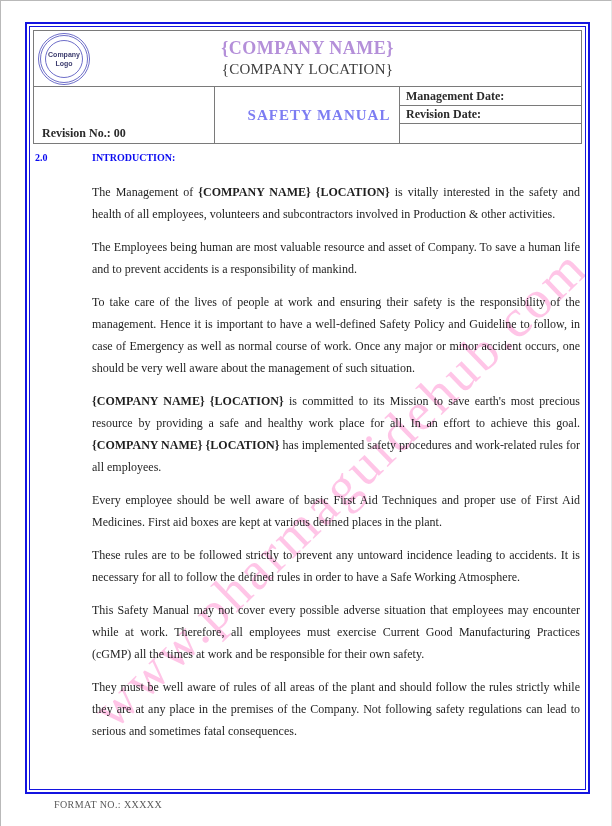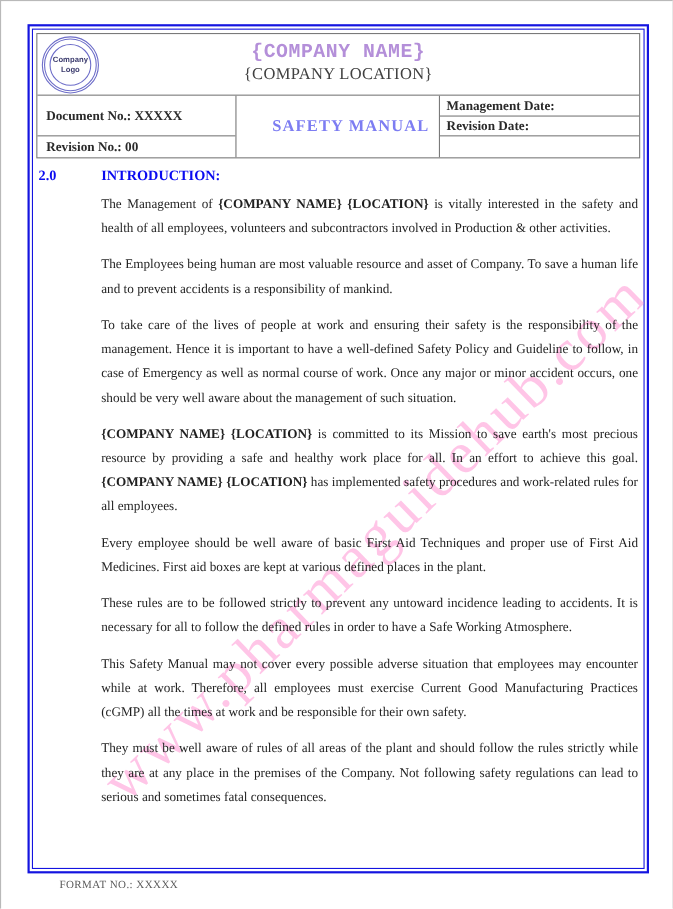--- a/index.html
+++ b/index.html
@@ -82,21 +82,20 @@
     line-height: 1.3;
   }
   .name-block {
     position: absolute; left: 0; right: 0; top: 7px;
     text-align: center;
   }
   .company-name {
     font-size: 18px; font-weight: bold;
     letter-spacing: 0.5px;
     color: #b48fd9;
-    font-family: Liberation Mono, monospace;
   }
   .company-location {
     font-size: 15px;
     margin-top: 2px;
     letter-spacing: 0.3px;
     color: #414141;
   }
   .header-grid {
     display: grid;
     grid-template-columns: 180px 186px 1fr;
@@ -109,26 +108,26 @@
   .cell-title    { grid-area: 1 / 2 / 4 / 3; border-left: 1px solid #7a7a7a; border-right: 1px solid #7a7a7a;
                    justify-content: center;
                    font-size: 15px; letter-spacing: 1px; color: #7d7df2; padding-left: 24px; }
   .cell-eff-date { grid-area: 1 / 3 / 2 / 4; border-bottom: 1px solid #7a7a7a; padding-left: 6px; }
   .cell-rev-date { grid-area: 2 / 3 / 3 / 4; border-bottom: 1px solid #7a7a7a; padding-left: 6px; }
   .cell-page-no  { grid-area: 3 / 3 / 4 / 4; padding-left: 6px; }
   
   .section-row {
     display: flex;
     margin: 8px 0 0 2px;
-    font-size: 13px; font-weight: bold;
+    font-size: 10px; font-weight: bold;
     color: #0a0af0;
   }
   .sec-num { width: 57px; flex: none; }
   .paragraphs {
-    margin: 6px 2px 0 59px;
+    margin: 18px 2px 0 59px;
   }
   .para {
     font-size: 12px;
     line-height: 22px;
     text-align: justify;
     color: #1f1f1f;
     margin-bottom: 11px;
   }
   
   .footer {
@@ -155,21 +154,20 @@
           <div class="header-top">
             <div class="logo">
               <span class="logo-text">Company Logo</span>
             </div>
             <div class="name-block">
               <div class="company-name">{COMPANY NAME}</div>
               <div class="company-location">{COMPANY LOCATION}</div>
             </div>
           </div>
           <div class="header-grid">
-            <div class="cell cell-doc-no">Document No.: XXXXX</div>
             <div class="cell cell-rev-no">Revision No.: 00</div>
             <div class="cell cell-title">SAFETY MANUAL</div>
             <div class="cell cell-eff-date">Management Date:</div>
             <div class="cell cell-rev-date">Revision Date:</div>
           </div>
         </div>
 
         <div class="section-row">
           <span class="sec-num">2.0</span>
           <span class="sec-title">INTRODUCTION:</span>

